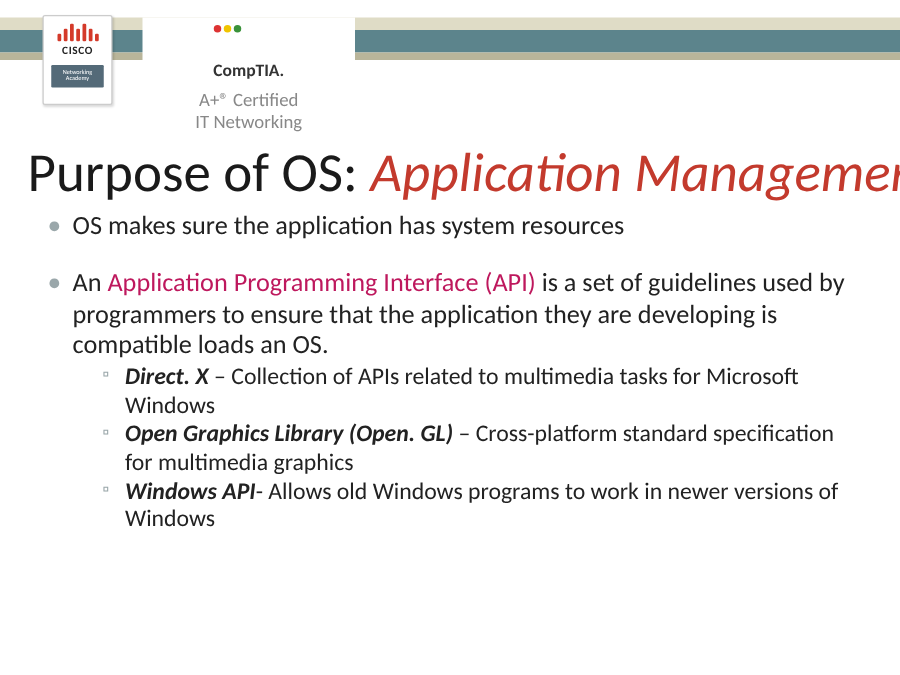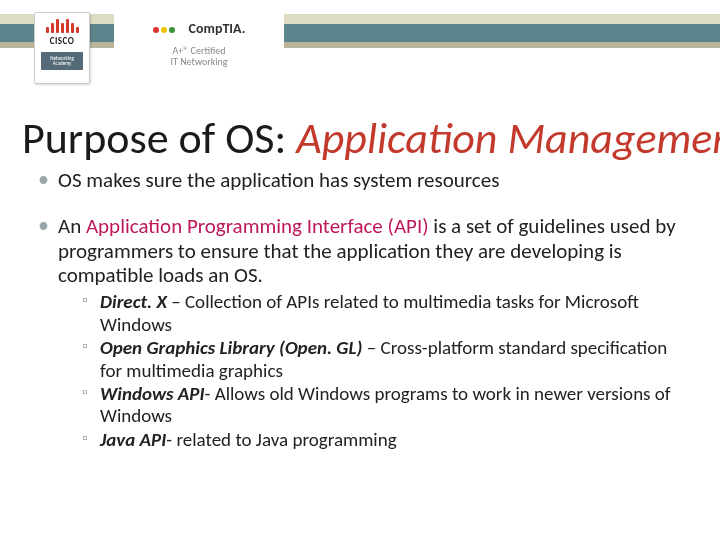--- a/index.html
+++ b/index.html
@@ -102,36 +102,37 @@
     width: 170px; height: 70px;
     background: #fff;
     z-index: 4;
     display: flex;
     flex-direction: column;
     align-items: center;
     padding-top: 6px;
     box-sizing: border-box;
   }
   .comptia-top {
-    display:flex; align-items:baseline; gap:12px;
+    display:flex; align-items:baseline; gap:22px;
     font-weight: 700;
+    flex-direction: column;
   }
   .comptia-balls {
     display:flex; gap:2px; margin-right:2px;
   }
   .comptia-balls span{
     width:6px;height:6px;border-radius:50%;
   }
   .comptia-balls span:nth-child(1){background:#d33}
   .comptia-balls span:nth-child(2){background:#f0c400}
   .comptia-balls span:nth-child(3){background:#3a923a}
   .comptia-text { font-size: 14px; color:#333; font-weight:800; }
   .comptia-sub {
     margin-top: 8px;
-    font-size: 10px;
+    font-size: 15px;
     color: #888;
     text-align: center;
     line-height: 1.1;
   }
 
   
   .title {
     position: absolute;
     left: 22px; right: 22px;
     top: 114px;
@@ -248,21 +249,18 @@
         <ul class="level2">
           <li>
             <span class="bi">Direct. X</span><span> – </span><span>Collection of APIs related to multimedia tasks for Microsoft Windows</span>
           </li>
           <li>
             <span class="bi">Open Graphics Library (Open. GL)</span><span> – </span><span>Cross-platform standard specification for multimedia graphics</span>
           </li>
           <li>
             <span class="bi">Windows API</span><span>- </span><span>Allows old Windows programs to work in newer versions of Windows</span>
           </li>
-          <li>
-            <span class="bi">Java API</span><span>- </span><span>related to Java programming</span>
-          </li>
         </ul>
       </li>
     </ul>
   </div>
 
 </div>
 
 </body></html>

